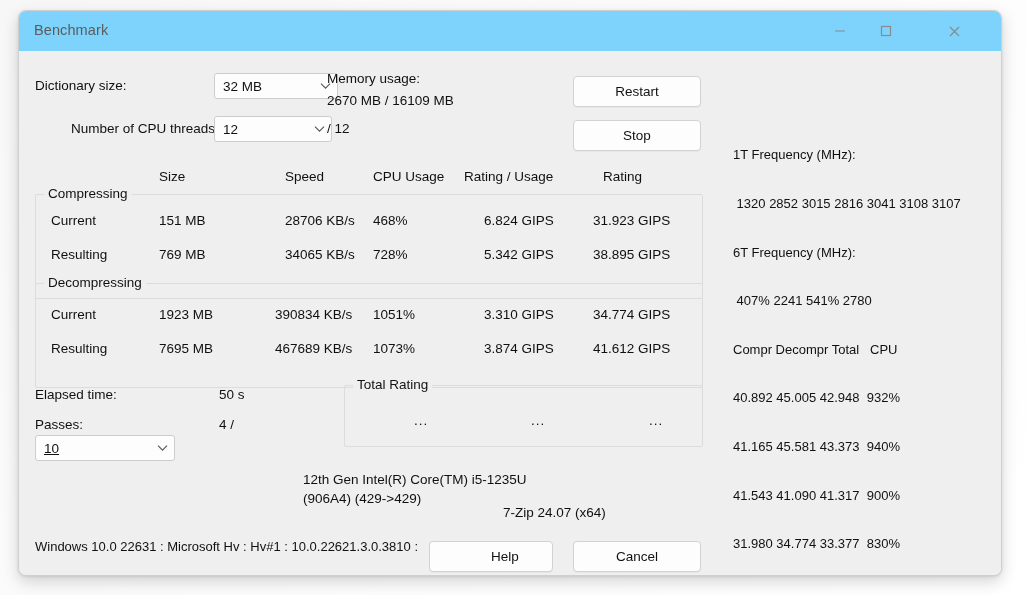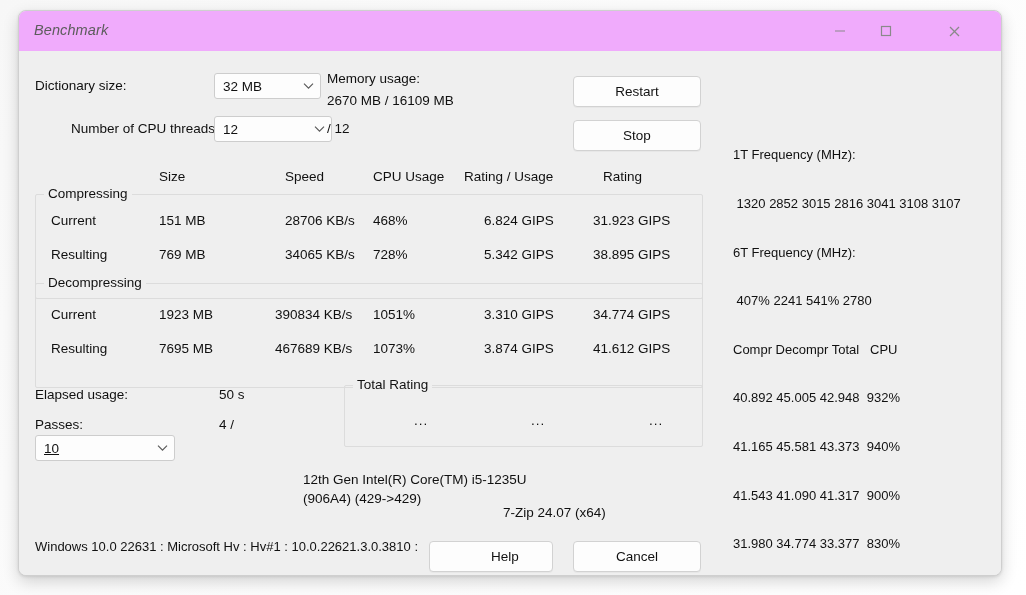--- a/index.html
+++ b/index.html
@@ -28,23 +28,22 @@
     border: 1px solid #cfcfcf;
     border-radius: 8px;
     box-shadow: 0 6px 16px rgba(0,0,0,0.16), 0 1px 3px rgba(0,0,0,0.10);
     overflow: hidden;
   }
   .titlebar {
     position: absolute;
     left: 0; top: 0;
     width: 982px;
     height: 40px;
-    background: #f0abfc;
+    background: #7dd3fc;
     border-bottom: 1px solid #eaeaea;
-    font-style: italic;
   }
   .title-text {
     position: absolute;
     left: 15px;
     top: 11px;
     font-size: 14.5px;
     color: #5c5c5c;
     letter-spacing: .1px;
   }
   .winbtn {
@@ -187,21 +186,21 @@
               <line x1="12" y1="3" x2="3" y2="12" stroke="#8a8a8a" stroke-width="1.2"></line>
             </svg>
         </span>
       </div>
     </div>
 
     <div class="client">
 
       <div class="abs lbl" style="left:16px; top:27px;">Dictionary size:</div>
 
-      <div class="combo" style="left:195px; top:22px; width:107px; height:26px;">
+      <div class="combo" style="left:195px; top:22px; width:124px; height:26px;">
         <div class="val">32 MB</div>
         <div class="chev">
           <svg width="11" height="8" viewBox="0 0 11 8">
               <polyline points="1,1.6 5.5,6.2 10,1.6" fill="none" stroke="#5a5a5a" stroke-width="1.15"></polyline>
             </svg>
         </div>
       </div>
 
       <div class="abs lbl" style="left:308px; top:20px;text-align:right;">Memory usage:</div>
       <div class="abs lbl" style="left:308px; top:42px;">2670 MB / 16109 MB</div>
@@ -277,21 +276,21 @@
 
       <div>
         <div class="abs lbl" style="left:32px; top:290px;">Resulting</div>
         <div class="abs lbl rt" style="left:140px; top:290px; width:100px;">7695 MB</div>
         <div class="abs lbl rt" style="left:256px; top:290px; width:110px;">467689 KB/s</div>
         <div class="abs lbl rt" style="left:354px; top:290px; width:100px;">1073%</div>
         <div class="abs lbl rt" style="left:465px; top:290px; width:100px;">3.874 GIPS</div>
         <div class="abs lbl rt" style="left:574px; top:290px; width:110px;">41.612 GIPS</div>
       </div>
 
-      <div class="abs lbl" style="left:16px; top:336px;">Elapsed usage:</div>
+      <div class="abs lbl" style="left:16px; top:336px;">Elapsed time:</div>
       <div class="abs lbl rt" style="left:200px; top:336px; width:90px;">50 s</div>
 
       <div class="abs lbl" style="left:16px; top:366px;">Passes:</div>
       <div class="abs lbl rt" style="left:200px; top:366px; width:90px;">4 /</div>
 
       <div class="combo" style="left:16px; top:384px; width:140px; height:26px;text-decoration:underline;">
         <div class="val">10</div>
         <div class="chev">
           <svg width="11" height="8" viewBox="0 0 11 8">
               <polyline points="1,1.6 5.5,6.2 10,1.6" fill="none" stroke="#5a5a5a" stroke-width="1.15"></polyline>

